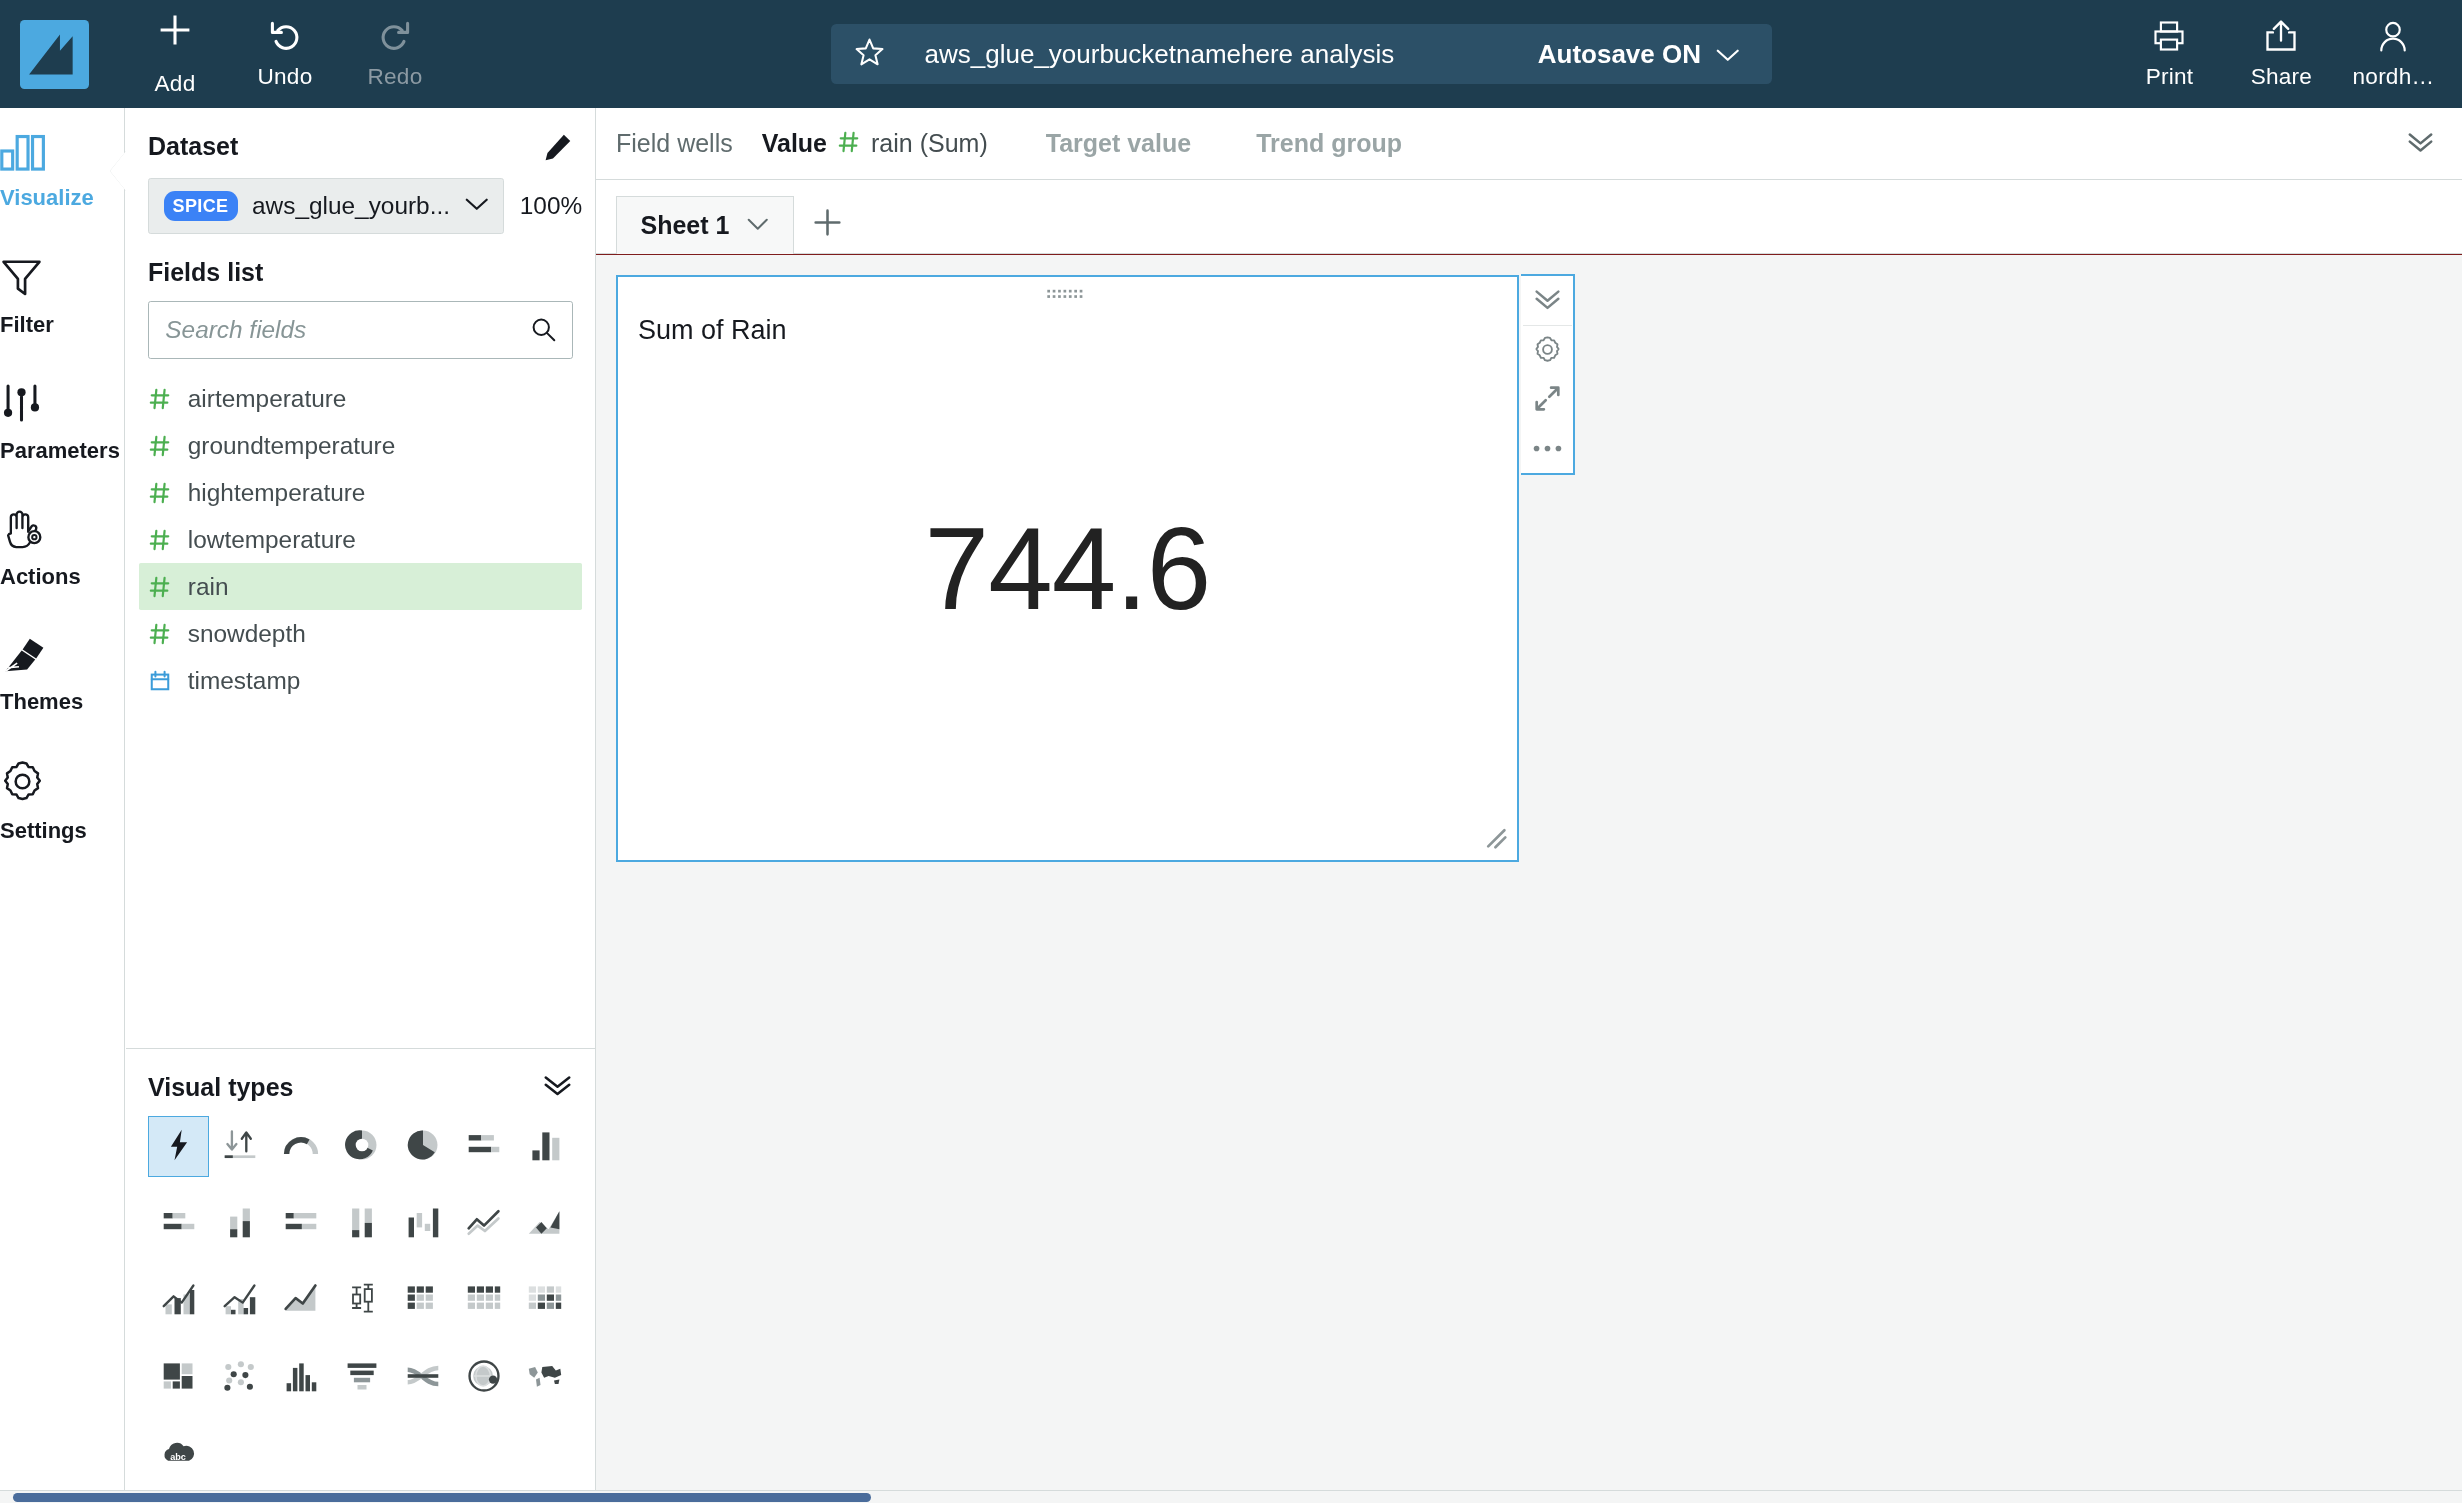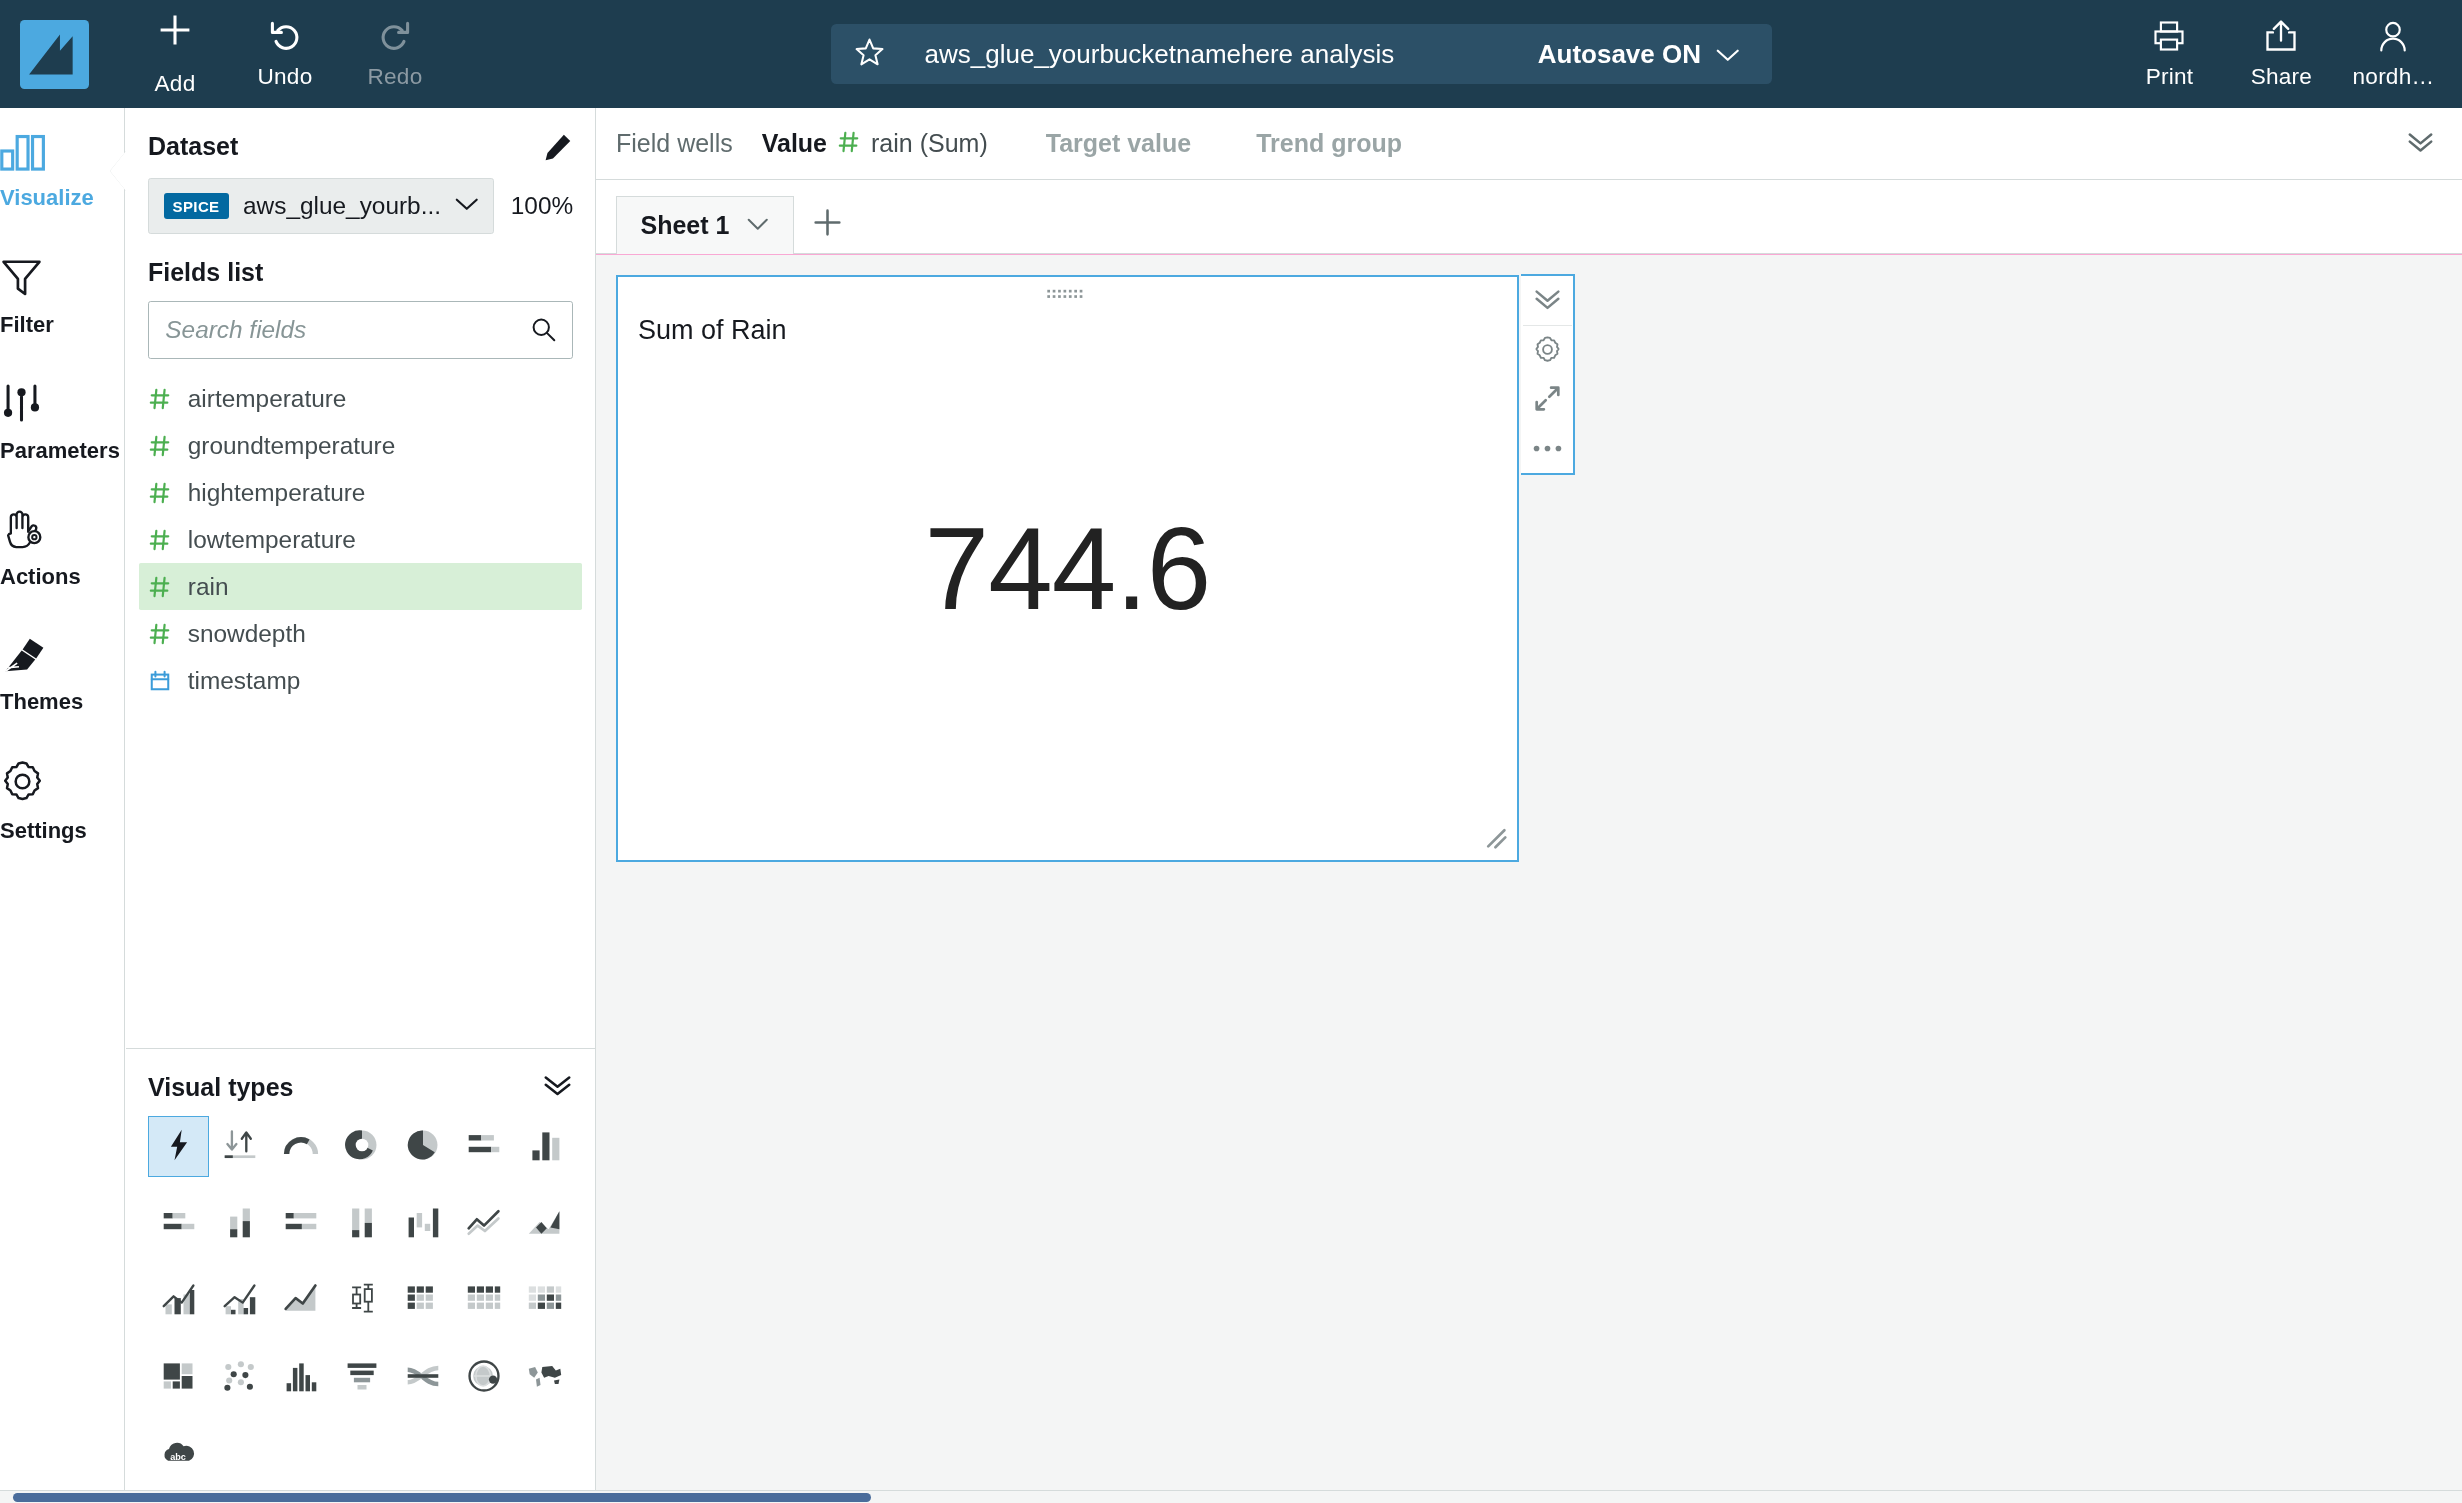--- a/index.html
+++ b/index.html
@@ -116,23 +116,23 @@
   .dataset-select {
     flex: 1; height: 56px;
     background: #eaeded;
     border: 0.9px solid #d5dbdb;
     border-radius: 2.7px;
     display: flex; align-items: center;
     padding: 0 14.5px; gap: 14.5px;
     cursor: pointer;
   }
   .spice-badge {
-    background: #0369a1; color: #ffffff;
-    font-size: 15px; font-weight: 700;
-    padding: 4.5px 9px; border-radius: 3px;
+    background: #3b82f6; color: #ffffff;
+    font-size: 18px; font-weight: 700;
+    padding: 4.5px 9px; border-radius: 11px;
     letter-spacing: 0.4px;
   }
   .dataset-name { font-size: 24.4px; color: #16191f; flex: 1; white-space: nowrap; overflow: hidden; }
   .pct { font-size: 24.4px; color: #16191f; }
 
   .search-wrap { margin-top: 14.5px; position: relative; }
   .search-input {
     width: 100%; height: 58px;
     border: 0.9px solid #aab7b8;
     border-radius: 2.7px;
@@ -171,21 +171,21 @@
     width: 61px; height: 61px;
     display: flex; align-items: center; justify-content: center;
     cursor: pointer; border: 1.8px solid transparent;
   }
   .vt-cell.sel { background: #d4e9f7; border-color: #4ca9e0; }
 
   
   .main {
     position: absolute; top: 108px; left: 596px;
     width: 1866px; height: 1395px;
-    background: #f9a8d4;
+    background: #7f1d1d;
   }
   .fieldwells {
     height: 72px; width: 100%;
     border-bottom: 0.9px solid #d5dbdb;
     display: flex; align-items: center;
     padding: 0 25px 0 20px;
     background: #ffffff;
   }
   .fw-label { font-size: 25px; color: #5f6b6d; margin-right: 29px; }
   .fw-group { display: flex; align-items: center; gap: 11px; margin-right: 58px; }

